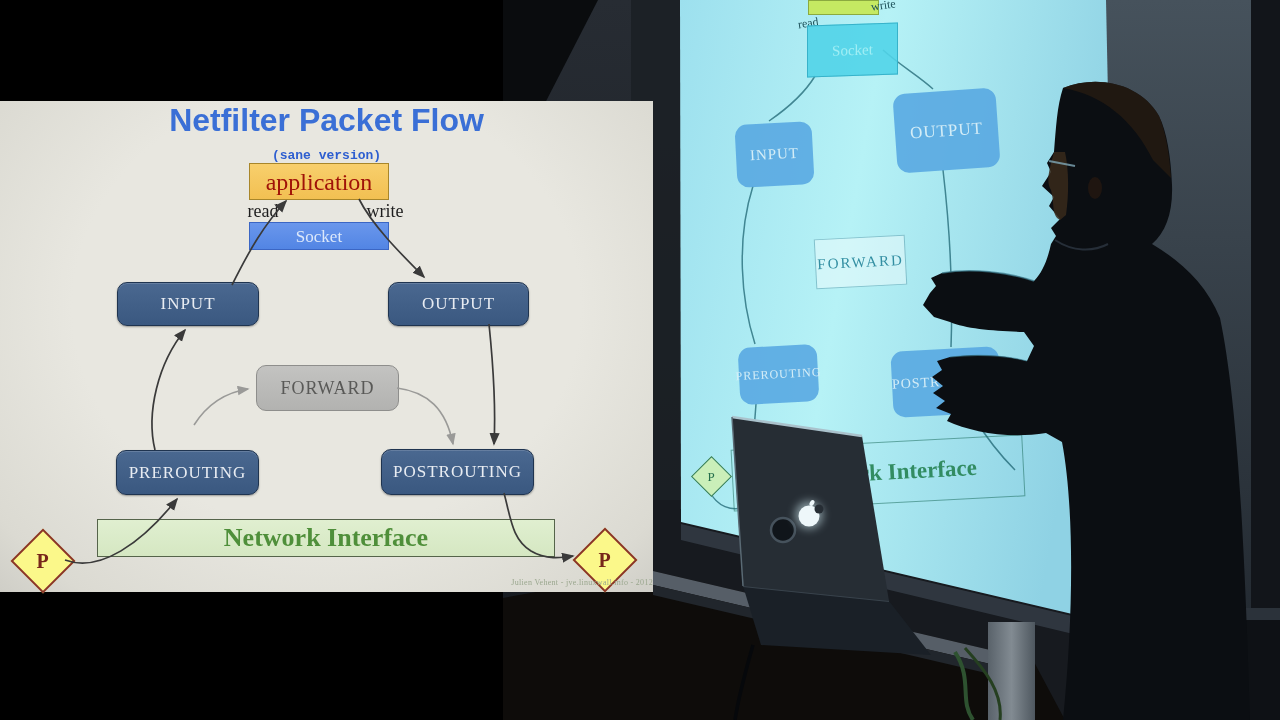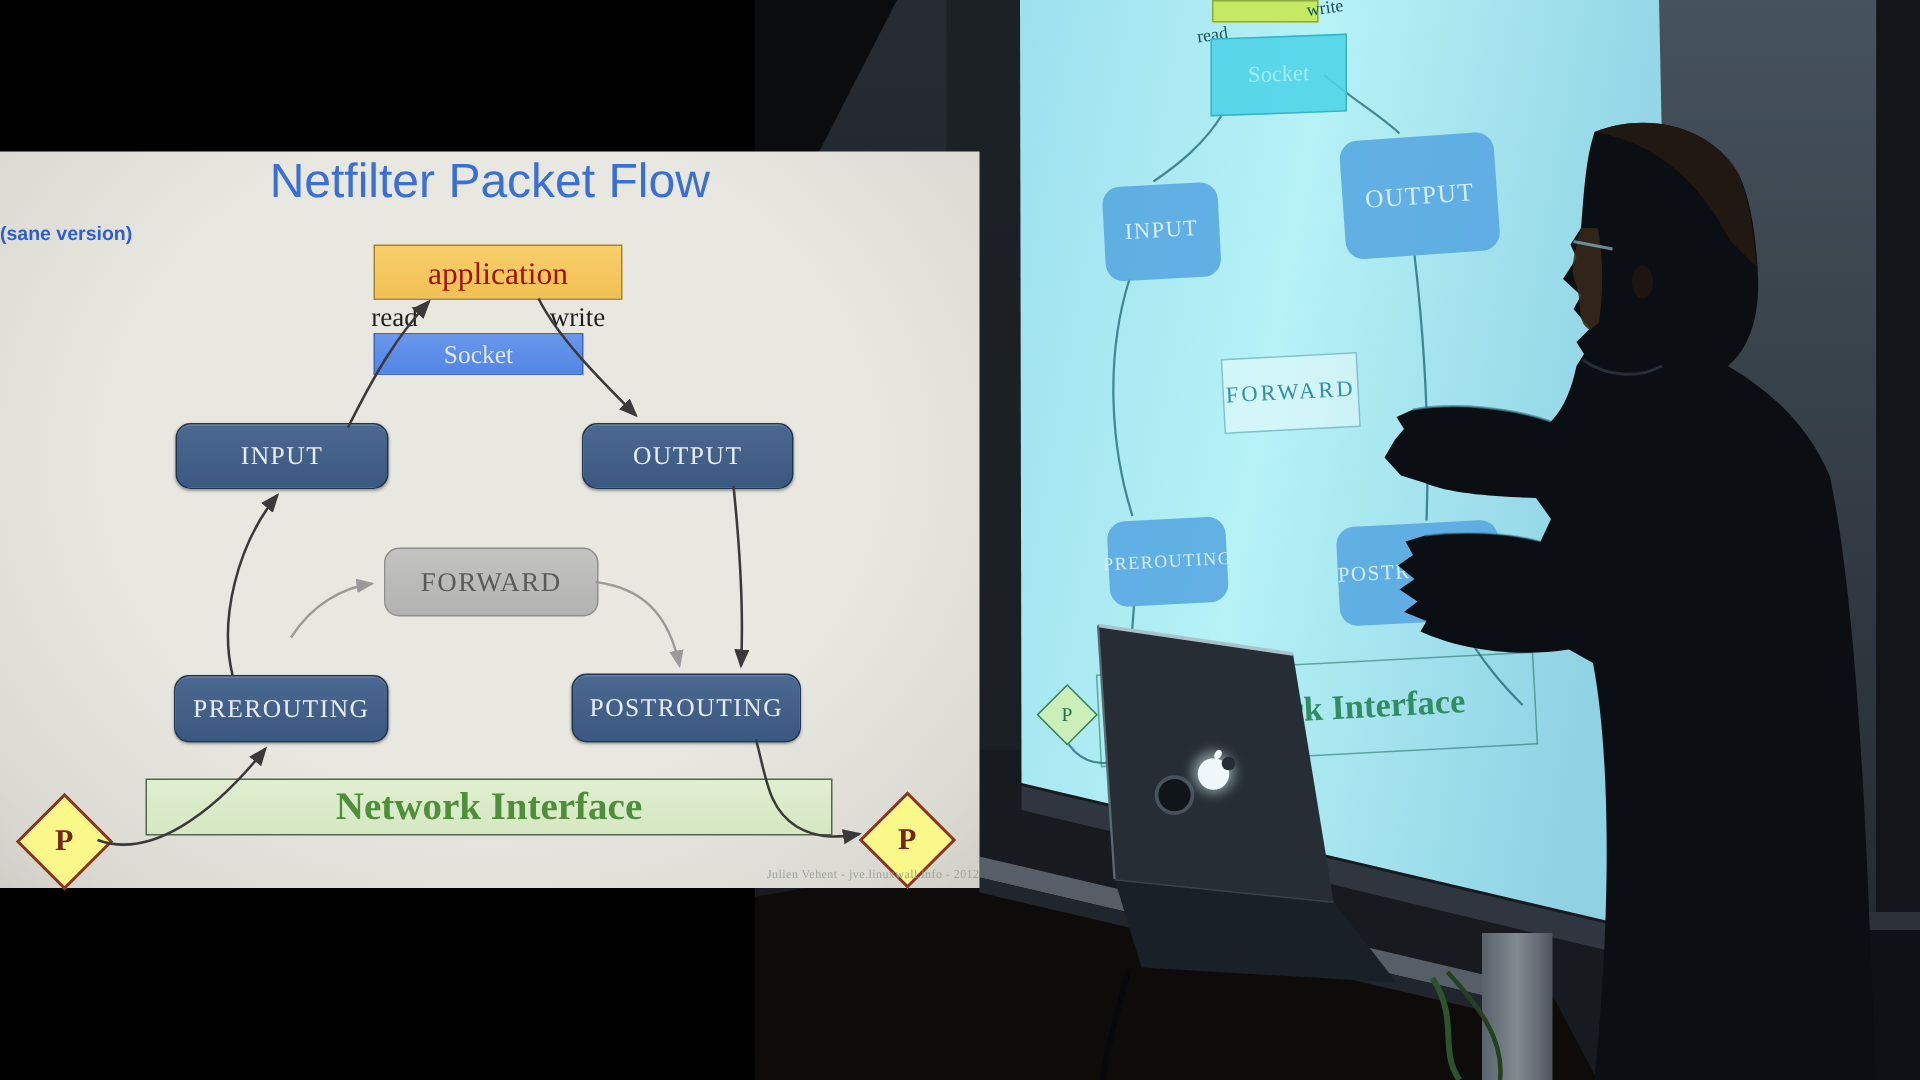--- a/index.html
+++ b/index.html
@@ -29,29 +29,29 @@
   .pdiamond-proj{position:absolute;width:27px;height:27px;background:#ccf0b8;
        border:1.5px solid #2f7a56;transform:rotate(45deg);
        display:flex;align-items:center;justify-content:center;}
   .pdiamond-proj span{transform:rotate(-45deg);color:#1f6a46;font-size:13px;}
 
   
   #slide{position:absolute;left:0;top:101px;width:653px;height:491px;
          background:radial-gradient(ellipse at 50% 42%, #e8e7e0 55%, #dbdad2 88%, #cfcec7 100%);
          }
   .s-title{position:absolute;top:1px;left:0;width:100%;text-align:center;
-           font-family:"Liberation Sans",sans-serif;font-weight:normal;
+           font-family:"Liberation Sans",sans-serif;font-weight:bold;
            font-size:32px;color:#3a6fd6;}
-  .s-subtitle{position:absolute;top:47px;left:0;width:100%;text-align:left;
-           font-family:Liberation Sans, sans-serif;font-weight:bold;
+  .s-subtitle{position:absolute;top:47px;left:0;width:100%;text-align:center;
+           font-family:Liberation Mono, monospace;font-weight:bold;
            font-size:13px;color:#2d5ed0;}
   .box{position:absolute;text-align:center;box-sizing:border-box;}
-  .app{left:249px;top:62px;width:166px;height:37px;line-height:36px;
+  .app{left:249px;top:62px;width:140px;height:37px;line-height:36px;
        background:linear-gradient(180deg,#f8cf6c,#f2c052);border:1px solid #a8862a;
-       color:#a01208;font-size:21px;}
+       color:#a01208;font-size:24px;}
   .edge-label{position:absolute;top:100px;font-size:18px;color:#1e1e1e;text-align:center;}
   .read{left:239px;width:48px;}
   .write{left:358px;width:54px;}
   .socket{left:249px;top:121px;width:140px;height:28px;line-height:27px;
           background:linear-gradient(180deg,#6a97ec,#5285e4);border:1px solid #3b66c4;
           color:#dce8fa;font-size:17px;}
   .chain{position:absolute;border-radius:10px;border:1px solid #1f3450;
          background:linear-gradient(180deg,#4a6890,#3a5880);
          box-shadow:inset 0 1px 0 rgba(255,255,255,.15), 0 1px 2px rgba(0,0,0,.35);
          color:#e8ecf2;font-size:17px;letter-spacing:1px;

